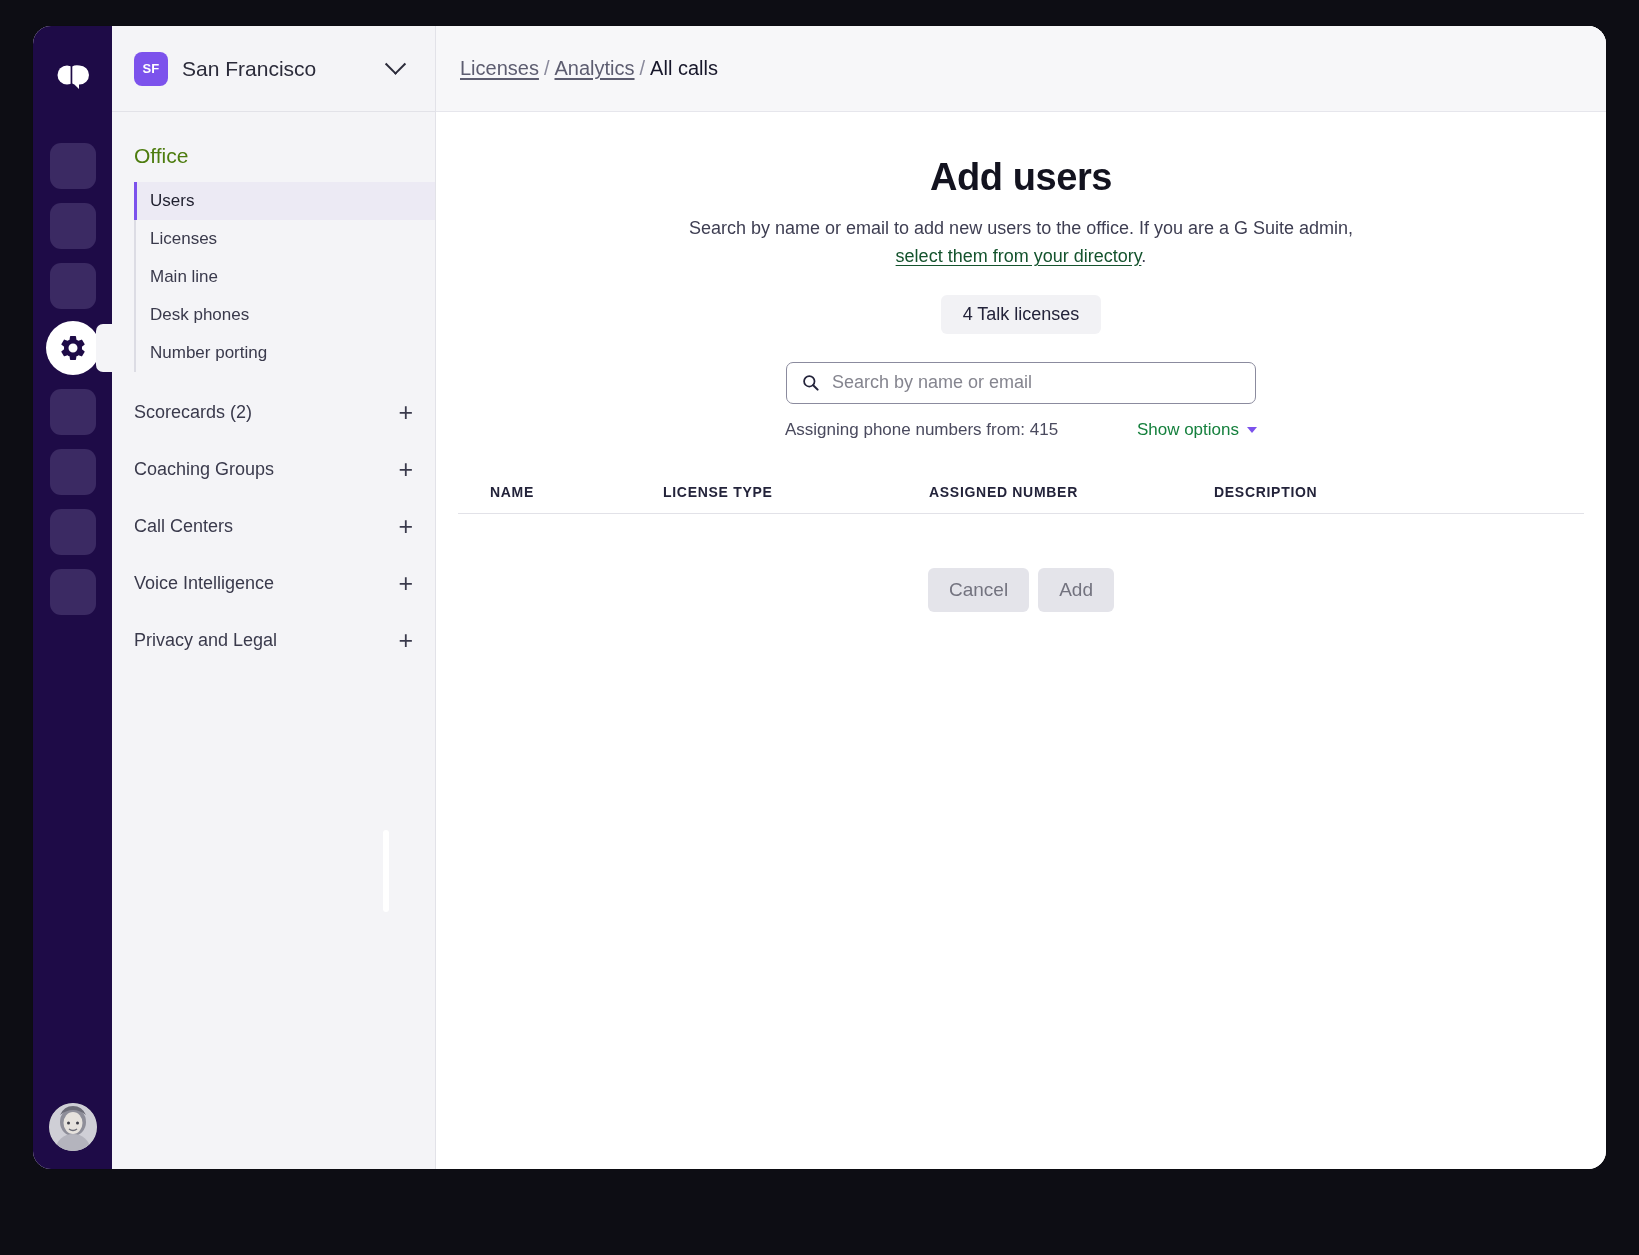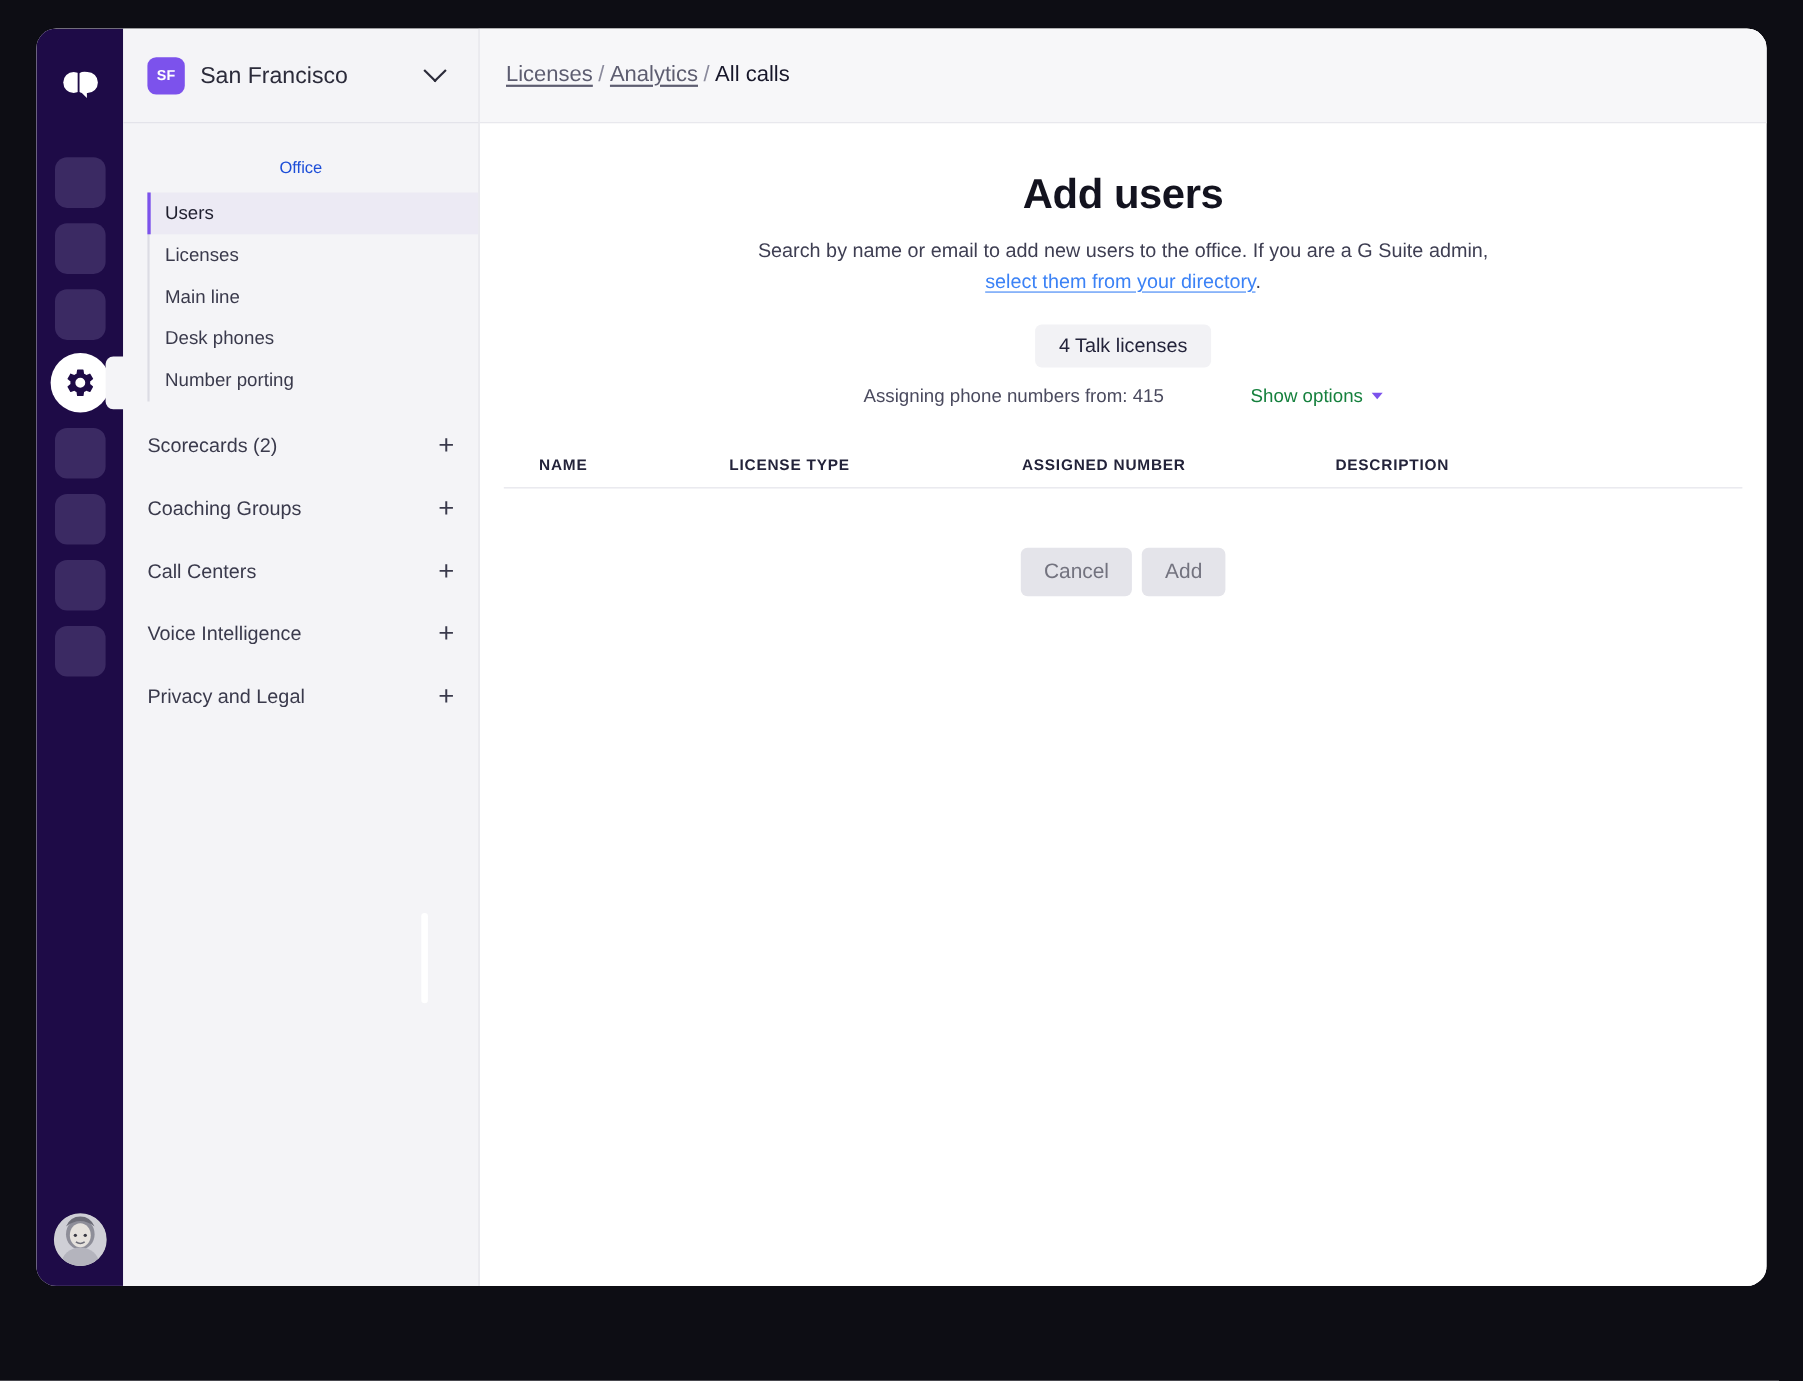--- a/index.html
+++ b/index.html
@@ -140,24 +140,23 @@
   }
 
   #nav-scroll {
     flex: 1;
     overflow: hidden;
     position: relative;
     padding-top: 24px;
   }
 
   .nav-group-title {
-    font-size: 15px;
-    color: #1d4ed8;
+    font-size: 21px;
+    color: #4d7c0f;
     padding: 8px 22px 14px 22px;
-    text-align: center;
   }
 
   #office-sublist {
     border-left: 2px solid #dcdce4;
     margin-left: 22px;
   }
   .nav-sub-item {
     font-size: 17px;
     color: #3a3a4c;
     padding: 9px 0 9px 14px;
@@ -253,21 +252,21 @@
     text-align: center;
     font-size: 18px;
     color: #3e3e52;
     line-height: 1.55;
     margin-top: 16px;
     max-width: 680px;
     margin-left: auto;
     margin-right: auto;
   }
   #page-desc a {
-    color: #3b82f6;
+    color: #14532d;
     text-decoration: underline;
     text-underline-offset: 3px;
     cursor: pointer;
   }
 
   #license-badge-row {
     display: flex;
     justify-content: center;
     margin-top: 24px;
   }
@@ -481,20 +480,29 @@
 
       <div id="page-desc">
         <span>Search by name or email to add new users to the office. If you are a G Suite admin,</span>
         <a>select them from your directory</a><span>.</span>
       </div>
 
       <div id="license-badge-row">
         <div id="license-badge">4 Talk licenses</div>
       </div>
 
+      <div id="search-row">
+        <div id="search-box">
+          <svg width="19" height="19" viewBox="0 0 24 24">
+            <circle cx="10.5" cy="10.5" r="6.6" fill="none" stroke="#23233a" stroke-width="2.2"></circle>
+            <line x1="15.4" y1="15.4" x2="21" y2="21" stroke="#23233a" stroke-width="2.6" stroke-linecap="round"></line>
+          </svg>
+          <input type="text" value="" placeholder="Search by name or email" style="">
+        </div>
+      </div>
 
       <div id="assign-row">
         <div id="assign-text">Assigning phone numbers from: 415</div>
         <div id="show-options">
           <span>Show options</span>
           <span class="caret-down"></span>
         </div>
       </div>
 
       <div id="users-table">

